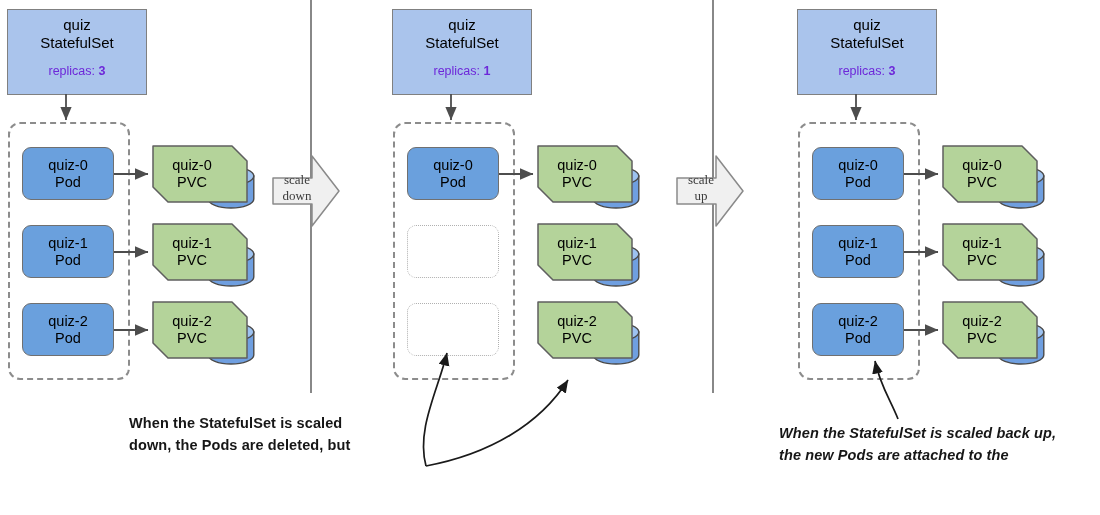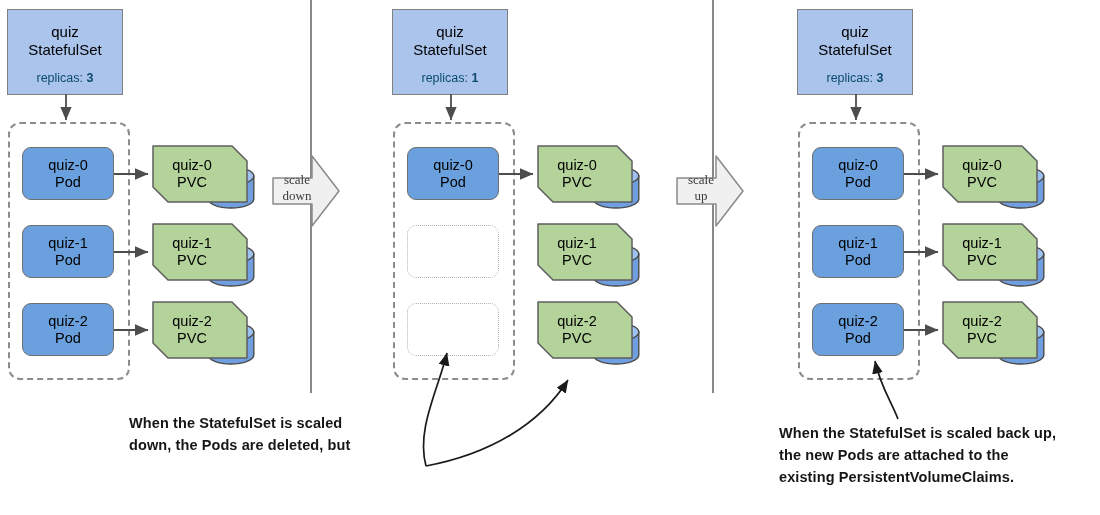--- a/index.html
+++ b/index.html
@@ -13,39 +13,39 @@
     height: 515px;
     background: #ffffff;
     font-family: "Liberation Sans", sans-serif;
     overflow: hidden;
   }
   .abs { position: absolute; }
 
   
   .sts {
     box-sizing: border-box;
-    width: 116px;
+    width: 140px;
     height: 86px;
     background: #aac4ec;
     border: 1.6px solid #808080;
     display: flex;
     flex-direction: column;
     align-items: center;
     justify-content: flex-start;
-    padding-top: 13px;
+    padding-top: 6px;
   }
   .sts-title {
     font-size: 15px;
     color: #000;
     line-height: 18px;
     text-align: center;
   }
   .sts-replicas {
     font-size: 12.5px;
-    color: #0c4a6e;
+    color: #6d28d9;
     margin-top: 12px;
     text-align: right;
   }
   .sts-replicas b { font-weight: bold; }
 
   
   .podgroup {
     box-sizing: border-box;
     width: 122px;
     height: 258px;
@@ -440,19 +440,18 @@
 
   <svg class="abs" style="left:860px; top:345px; width:60px; height:80px;">
     <path d="M38,74 C30,54 20,40 15,16" fill="none" stroke="#1a1a1a" stroke-width="1.7" marker-end="url(#ahb)"></path>
   </svg>
 
   <div class="caption" style="left:129px; top:412px; width:300px;">
     <div>When the StatefulSet is scaled</div>
     <div>down, the Pods are deleted, but</div>
   </div>
 
-  <div class="caption" style="left:779px; top:422px; width:320px;">
+  <div class="caption" style="left:779px; top:422px; width:320px;font-style:italic;">
     <div>When the StatefulSet is scaled back up,</div>
     <div>the new Pods are attached to the</div>
-    <div>existing PersistentVolumeClaims.</div>
   </div>
 
 </div>
 
 </body></html>

